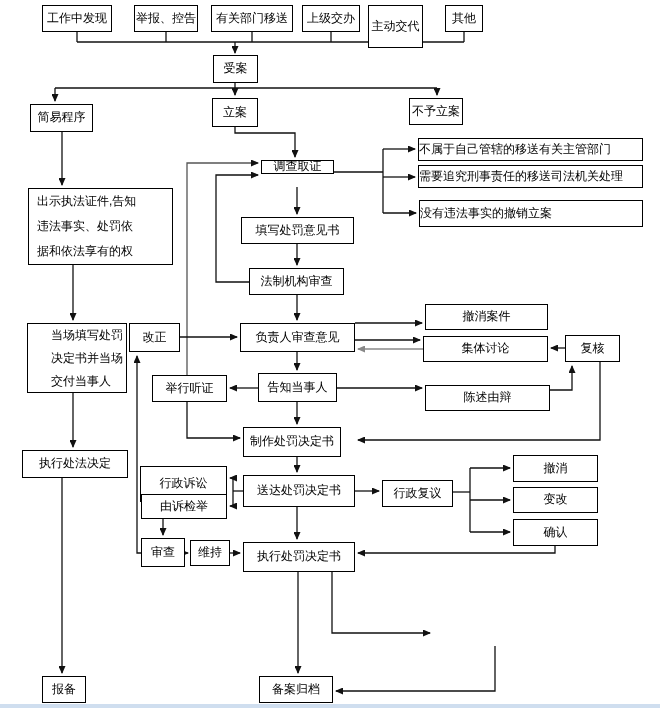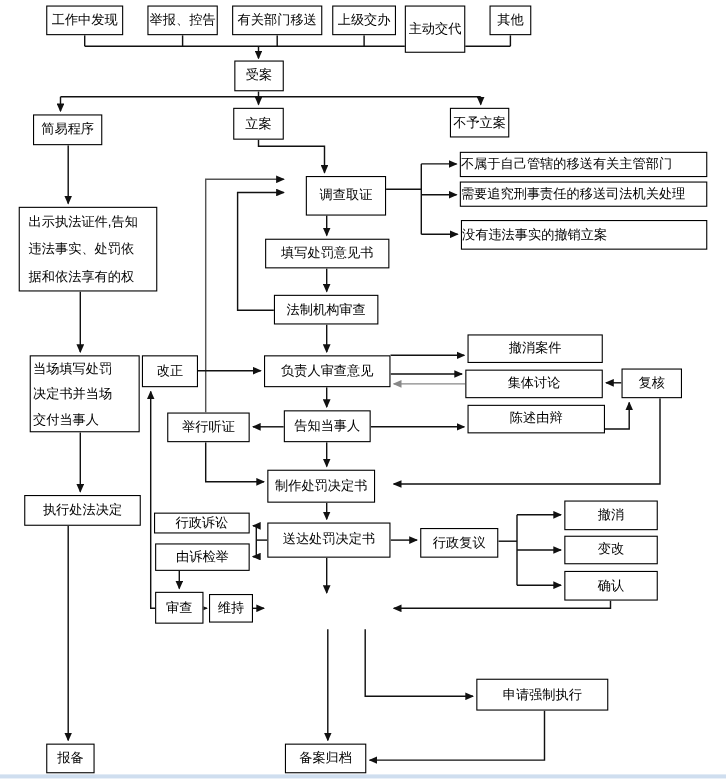--- a/index.html
+++ b/index.html
@@ -4,21 +4,21 @@
 <title>flowchart</title>
 <style>
   html,body{margin:0;padding:0;background:#fff;}
   .stage{position:relative;width:660px;height:708px;background:#ffffff;
          font-family:"Liberation Sans","DejaVu Sans",sans-serif;overflow:hidden;}
   svg.wires{position:absolute;left:0;top:0;z-index:1;}
   .node{position:absolute;box-sizing:border-box;border:1px solid #000;background:#fff;
         display:flex;align-items:center;justify-content:center;text-align:center;
         font-size:12px;color:#000;z-index:2;white-space:pre-line;line-height:1.3;}
   .ml3{line-height:25px;justify-content:flex-start;text-align:left;padding-left:8px;}
-  .ml3b{line-height:23px;justify-content:flex-start;text-align:left;padding-left:2px;}
+  .ml3b{line-height:23px;justify-content:flex-start;text-align:left;padding-left:23px;}
   .wl{justify-content:flex-start;text-align:left;padding-left:0;}
   .strip{position:absolute;left:0;bottom:0;width:660px;height:4px;background:#cfdeef;z-index:3;}
 </style>
 </head>
 <body>
 
 <div class="stage">
 
   <svg class="wires" width="660" height="708" viewBox="0 0 660 708">
     <defs>
@@ -127,48 +127,48 @@
 
   <div class="node" style="left:213px;top:55px;width:45px;height:28px">受案</div>
   <div class="node" style="left:30px;top:104px;width:63px;height:28px">简易程序</div>
   <div class="node" style="left:212px;top:98px;width:46px;height:29px">立案</div>
   <div class="node" style="left:409px;top:98px;width:54px;height:27px">不予立案</div>
 
   <div class="node wl" style="left:418px;top:138px;width:225px;height:23px">不属于自己管辖的移送有关主管部门</div>
   <div class="node wl" style="left:418px;top:165px;width:225px;height:23px">需要追究刑事责任的移送司法机关处理</div>
   <div class="node wl" style="left:419px;top:200px;width:224px;height:27px">没有违法事实的撤销立案</div>
 
-  <div class="node ml3" style="left:17px;top:188px;width:126px;height:77px">出示执法证件,告知
+  <div class="node ml3" style="left:28px;top:188px;width:145px;height:77px">出示执法证件,告知
 违法事实、处罚依
 据和依法享有的权</div>
   <div class="node ml3b" style="left:27px;top:323px;width:100px;height:70px">当场填写处罚
 决定书并当场
 交付当事人</div>
   <div class="node" style="left:22px;top:450px;width:106px;height:28px">执行处法决定</div>
   <div class="node" style="left:42px;top:676px;width:44px;height:27px">报备</div>
 
-  <div class="node" style="left:278px;top:160px;width:73px;height:36px">调查取证</div>
+  <div class="node" style="left:261px;top:160px;width:73px;height:14px">调查取证</div>
   <div class="node" style="left:241px;top:217px;width:113px;height:27px">填写处罚意见书</div>
   <div class="node" style="left:249px;top:268px;width:95px;height:27px">法制机构审查</div>
   <div class="node" style="left:240px;top:323px;width:115px;height:29px">负责人审查意见</div>
   <div class="node" style="left:258px;top:373px;width:79px;height:29px">告知当事人</div>
   <div class="node" style="left:152px;top:375px;width:75px;height:27px">举行听证</div>
   <div class="node" style="left:129px;top:323px;width:51px;height:29px">改正</div>
   <div class="node" style="left:243px;top:427px;width:98px;height:30px">制作处罚决定书</div>
   <div class="node" style="left:243px;top:475px;width:112px;height:32px">送达处罚决定书</div>
-  <div class="node" style="left:140px;top:466px;width:87px;height:19px">行政诉讼</div>
+  <div class="node" style="left:140px;top:466px;width:87px;height:36px">行政诉讼</div>
   <div class="node" style="left:141px;top:494px;width:86px;height:25px">由诉检举</div>
   <div class="node" style="left:141px;top:538px;width:44px;height:29px">审查</div>
   <div class="node" style="left:190px;top:540px;width:40px;height:26px">维持</div>
+  <div class="node" style="left:243px;top:542px;width:112px;height:30px">执行处罚决定书</div>
   <div class="node" style="left:259px;top:676px;width:74px;height:27px">备案归档</div>
 
   <div class="node" style="left:423px;top:336px;width:125px;height:26px">集体讨论</div>
   <div class="node" style="left:425px;top:304px;width:123px;height:26px">撤消案件</div>
   <div class="node" style="left:565px;top:335px;width:55px;height:27px">复核</div>
-  <div class="node" style="left:425px;top:368px;width:125px;height:26px">陈述由辩</div>
+  <div class="node" style="left:425px;top:385px;width:125px;height:26px">陈述由辩</div>
   <div class="node" style="left:382px;top:480px;width:71px;height:27px">行政复议</div>
   <div class="node" style="left:513px;top:455px;width:85px;height:27px">撤消</div>
   <div class="node" style="left:513px;top:487px;width:85px;height:26px">变改</div>
   <div class="node" style="left:513px;top:519px;width:85px;height:27px">确认</div>
-  <div class="node" style="left:433px;top:617px;width:120px;height:29px">申请强制执行</div>
 
   <div class="strip"></div>
 </div>
 
 </body></html>

